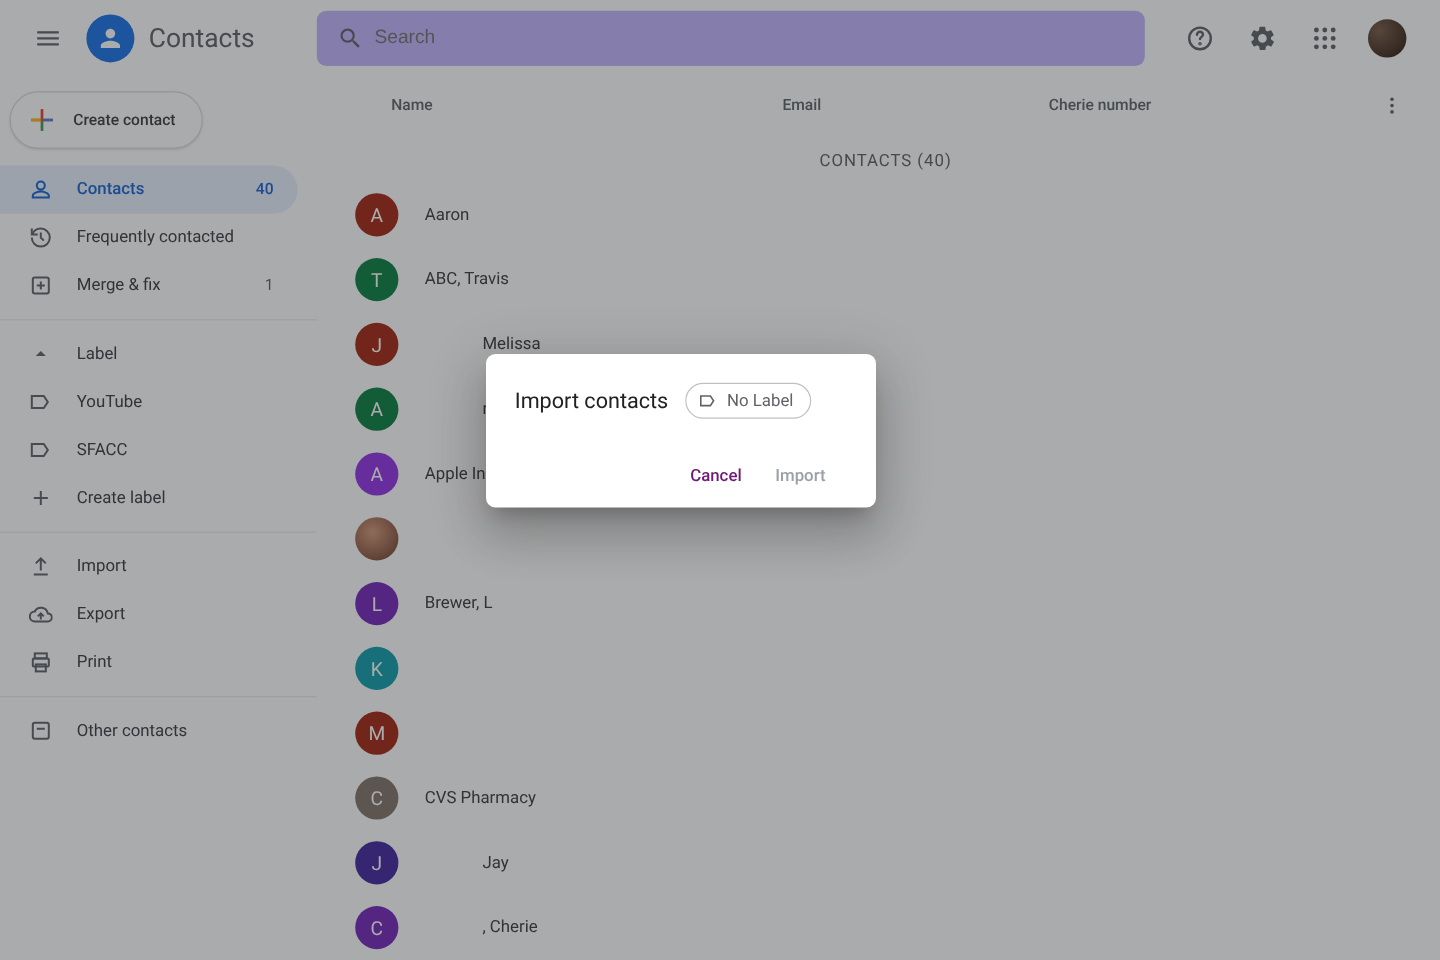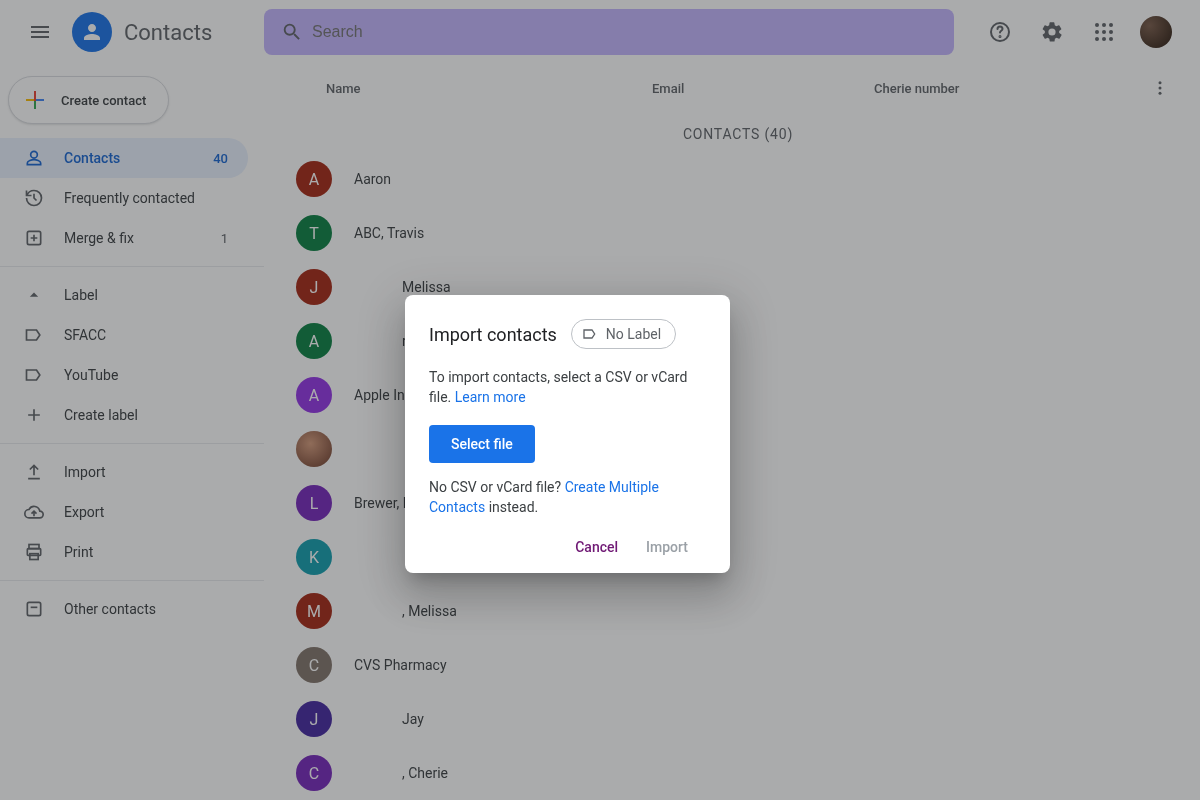--- a/index.html
+++ b/index.html
@@ -173,29 +173,29 @@
         </span>
       <span class="nav-label">Label</span>
     </div>
     <div id="labels-container">
         <div class="nav-item">
           <span class="nav-ico">
             <svg viewBox="0 0 24 24" fill="none" stroke="#5f6368" stroke-width="2">
               <path d="M3 6h12l4 6-4 6H3z"></path>
             </svg>
           </span>
-          <span class="nav-label">SFACC</span>
+          <span class="nav-label">YouTube</span>
         </div>
         <div class="nav-item">
           <span class="nav-ico">
             <svg viewBox="0 0 24 24" fill="none" stroke="#5f6368" stroke-width="2">
               <path d="M3 6h12l4 6-4 6H3z"></path>
             </svg>
           </span>
-          <span class="nav-label">YouTube</span>
+          <span class="nav-label">SFACC</span>
         </div>
       </div>
     <div class="nav-item">
       <span class="nav-ico">
           <svg viewBox="0 0 24 24" fill="#5f6368">
             <path d="M19 13h-6v6h-2v-6H5v-2h6V5h2v6h6v2z"></path>
           </svg>
         </span>
       <span class="nav-label">Create label</span>
     </div>
@@ -317,24 +317,20 @@
           <div class="avatar" style="background: rgb(18, 158, 175);">K</div>
           <div class="rname">
             <span class="redact" style="width: 44px;"></span>
             <span></span>
           </div>
           <div class="remail"></div>
           <div class="rphone"><span class="redact" style="width: 100px;"></span></div>
         </div>
         <div class="row">
           <div class="avatar" style="background: rgb(165, 39, 20);">M</div>
-          <div class="rname">
-            <span class="redact" style="width: 44px;"></span>
-            <span>, Melissa</span>
-          </div>
           <div class="remail"></div>
           <div class="rphone"><span class="redact" style="width: 100px;"></span></div>
         </div>
         <div class="row">
           <div class="avatar" style="background: rgb(130, 116, 107);">C</div>
           <div class="rname">
             <span>CVS Pharmacy</span>
           </div>
           <div class="remail"></div>
           <div class="rphone"><span class="redact" style="width: 100px;"></span></div>
@@ -365,22 +361,17 @@
 <div class="dialog">
   <div class="dlg-head">
     <span class="dlg-title">Import contacts</span>
     <span class="chip">
       <svg width="16" height="16" viewBox="0 0 24 24" fill="none" stroke="#5f6368" stroke-width="2">
           <path d="M3 6h12l4 6-4 6H3z"></path>
         </svg>
       <span>No Label</span>
     </span>
   </div>
-  <div class="dlg-body">
-    <span>To import contacts, select a CSV or vCard file. </span><a href="#" class="link">Learn more</a>
-    <div><span class="select-file">Select file</span></div>
-    <span>No CSV or vCard file? </span><a href="#" class="link">Create Multiple Contacts</a><span> instead.</span>
-  </div>
   <div class="dlg-actions">
     <span class="act cancel">Cancel</span>
     <span class="act disabled">Import</span>
   </div>
 </div>
 
 </body></html>

